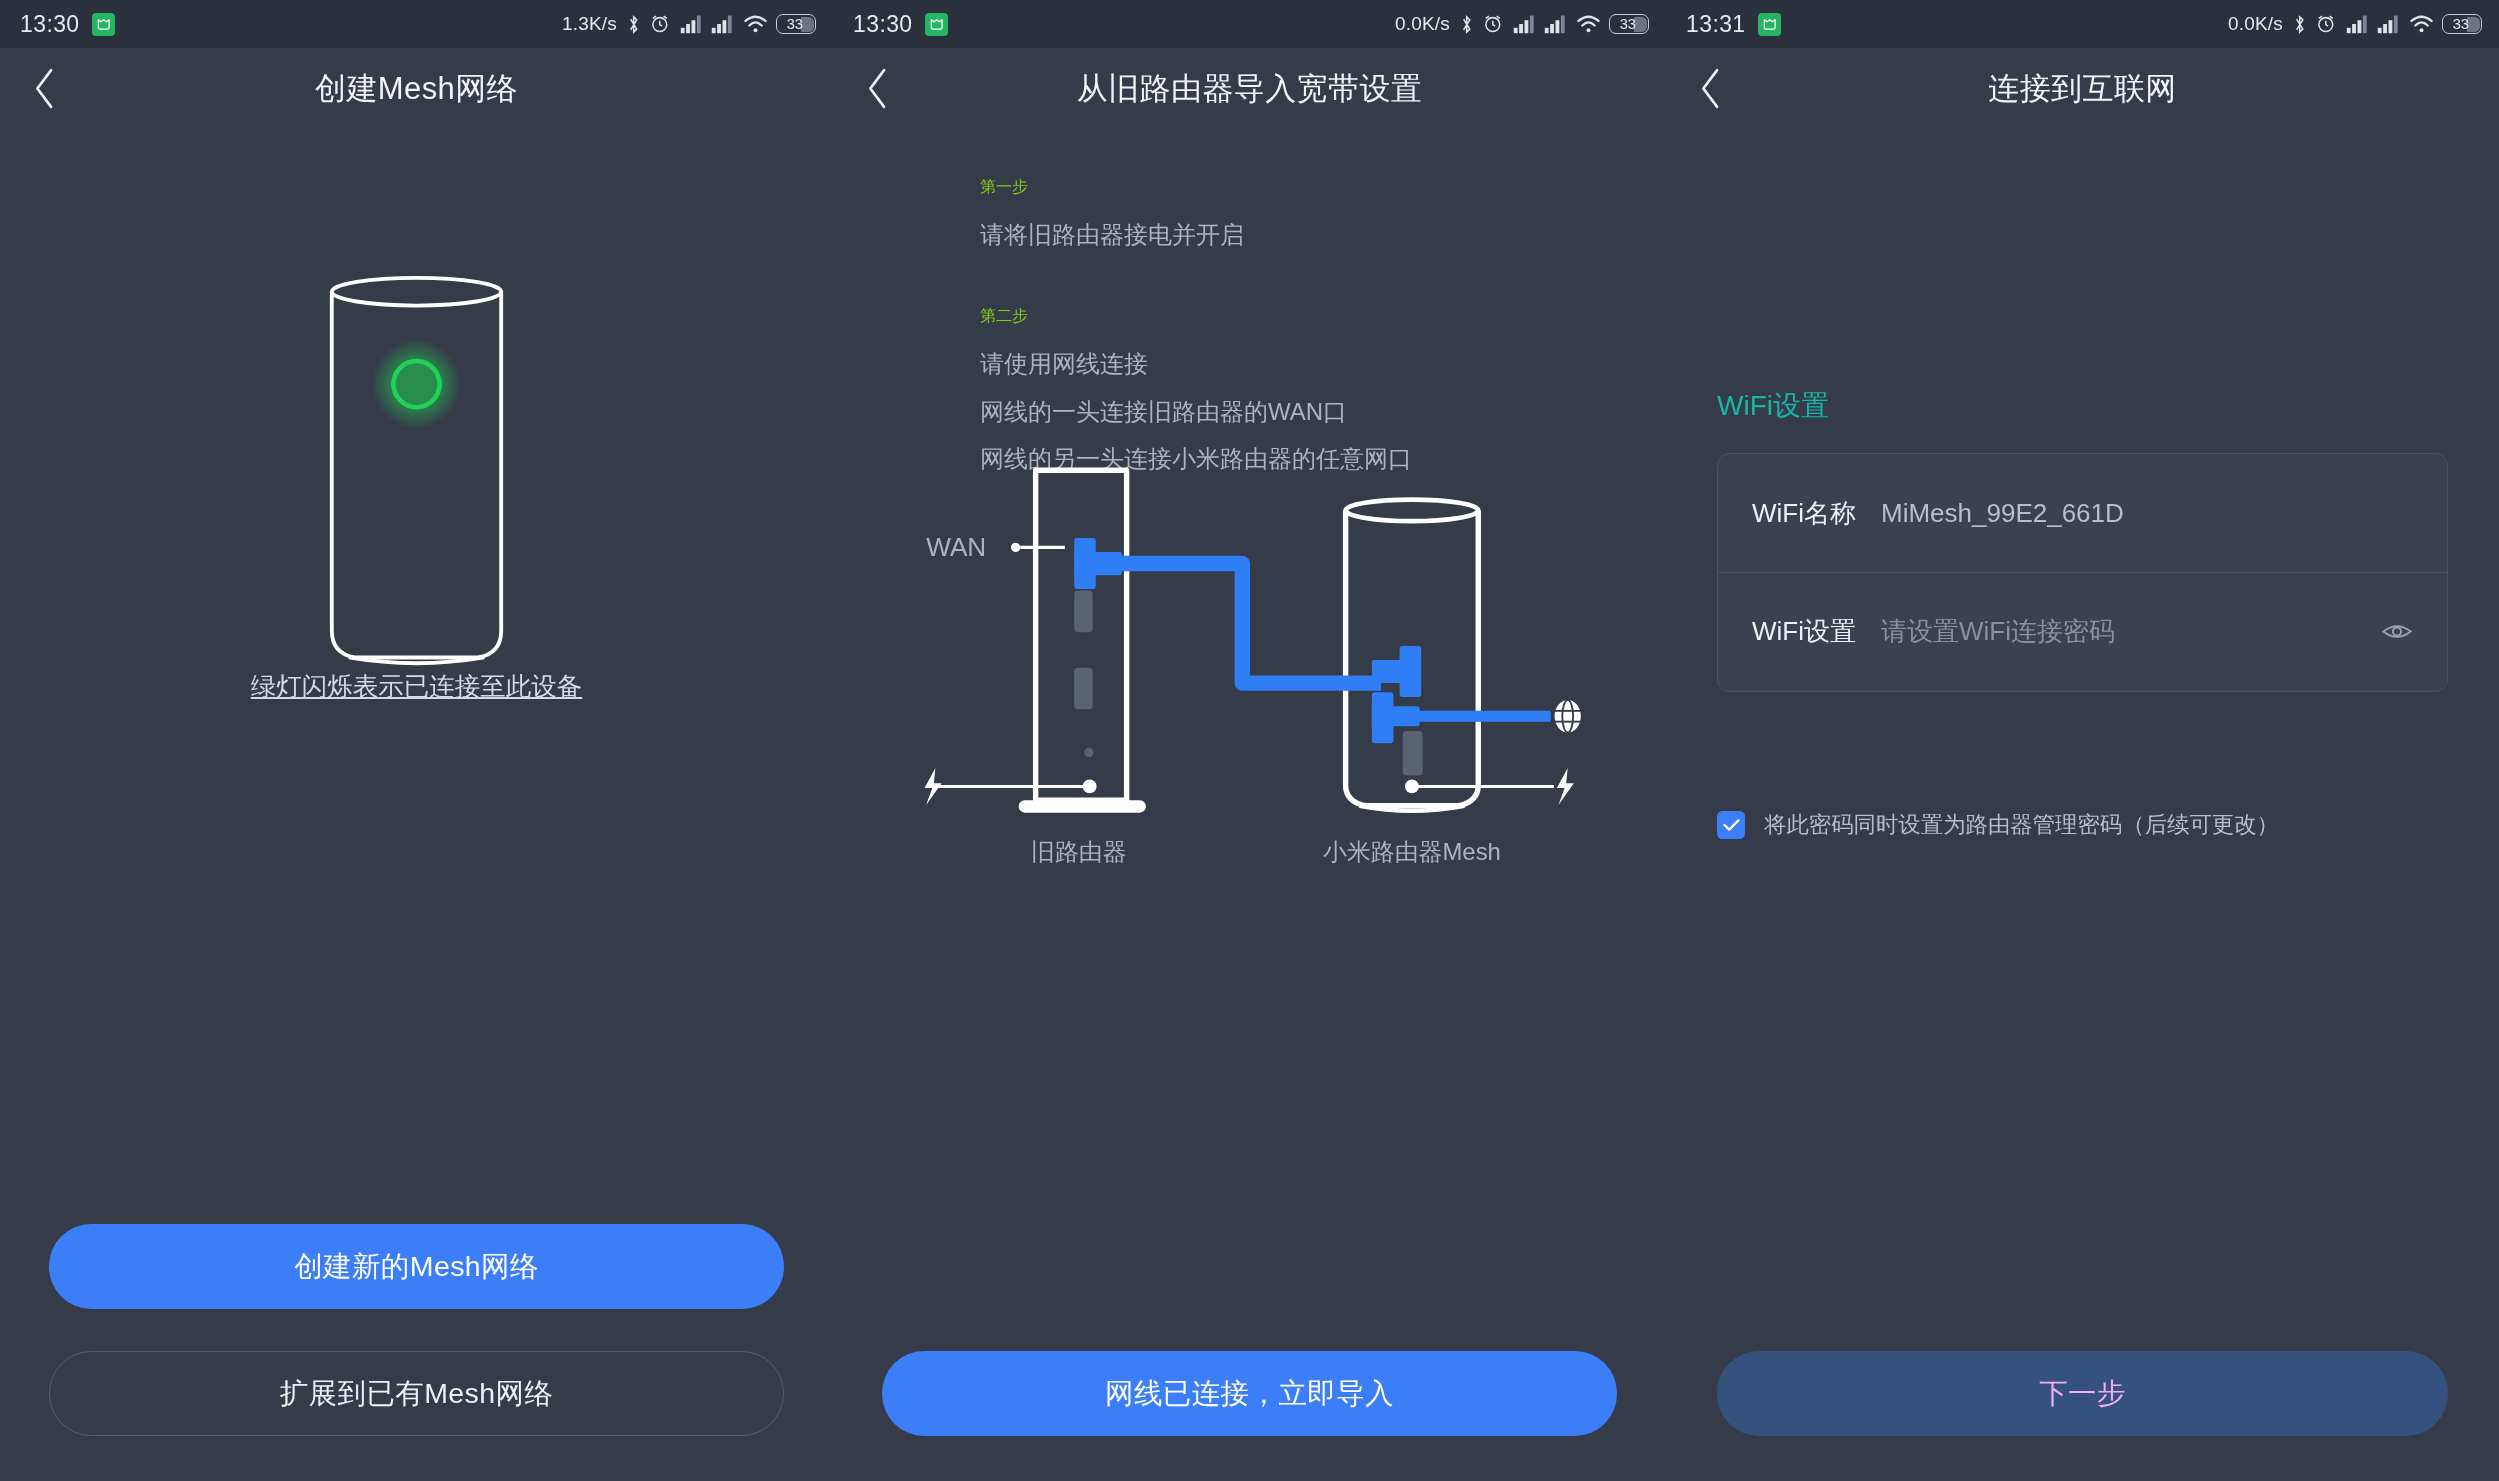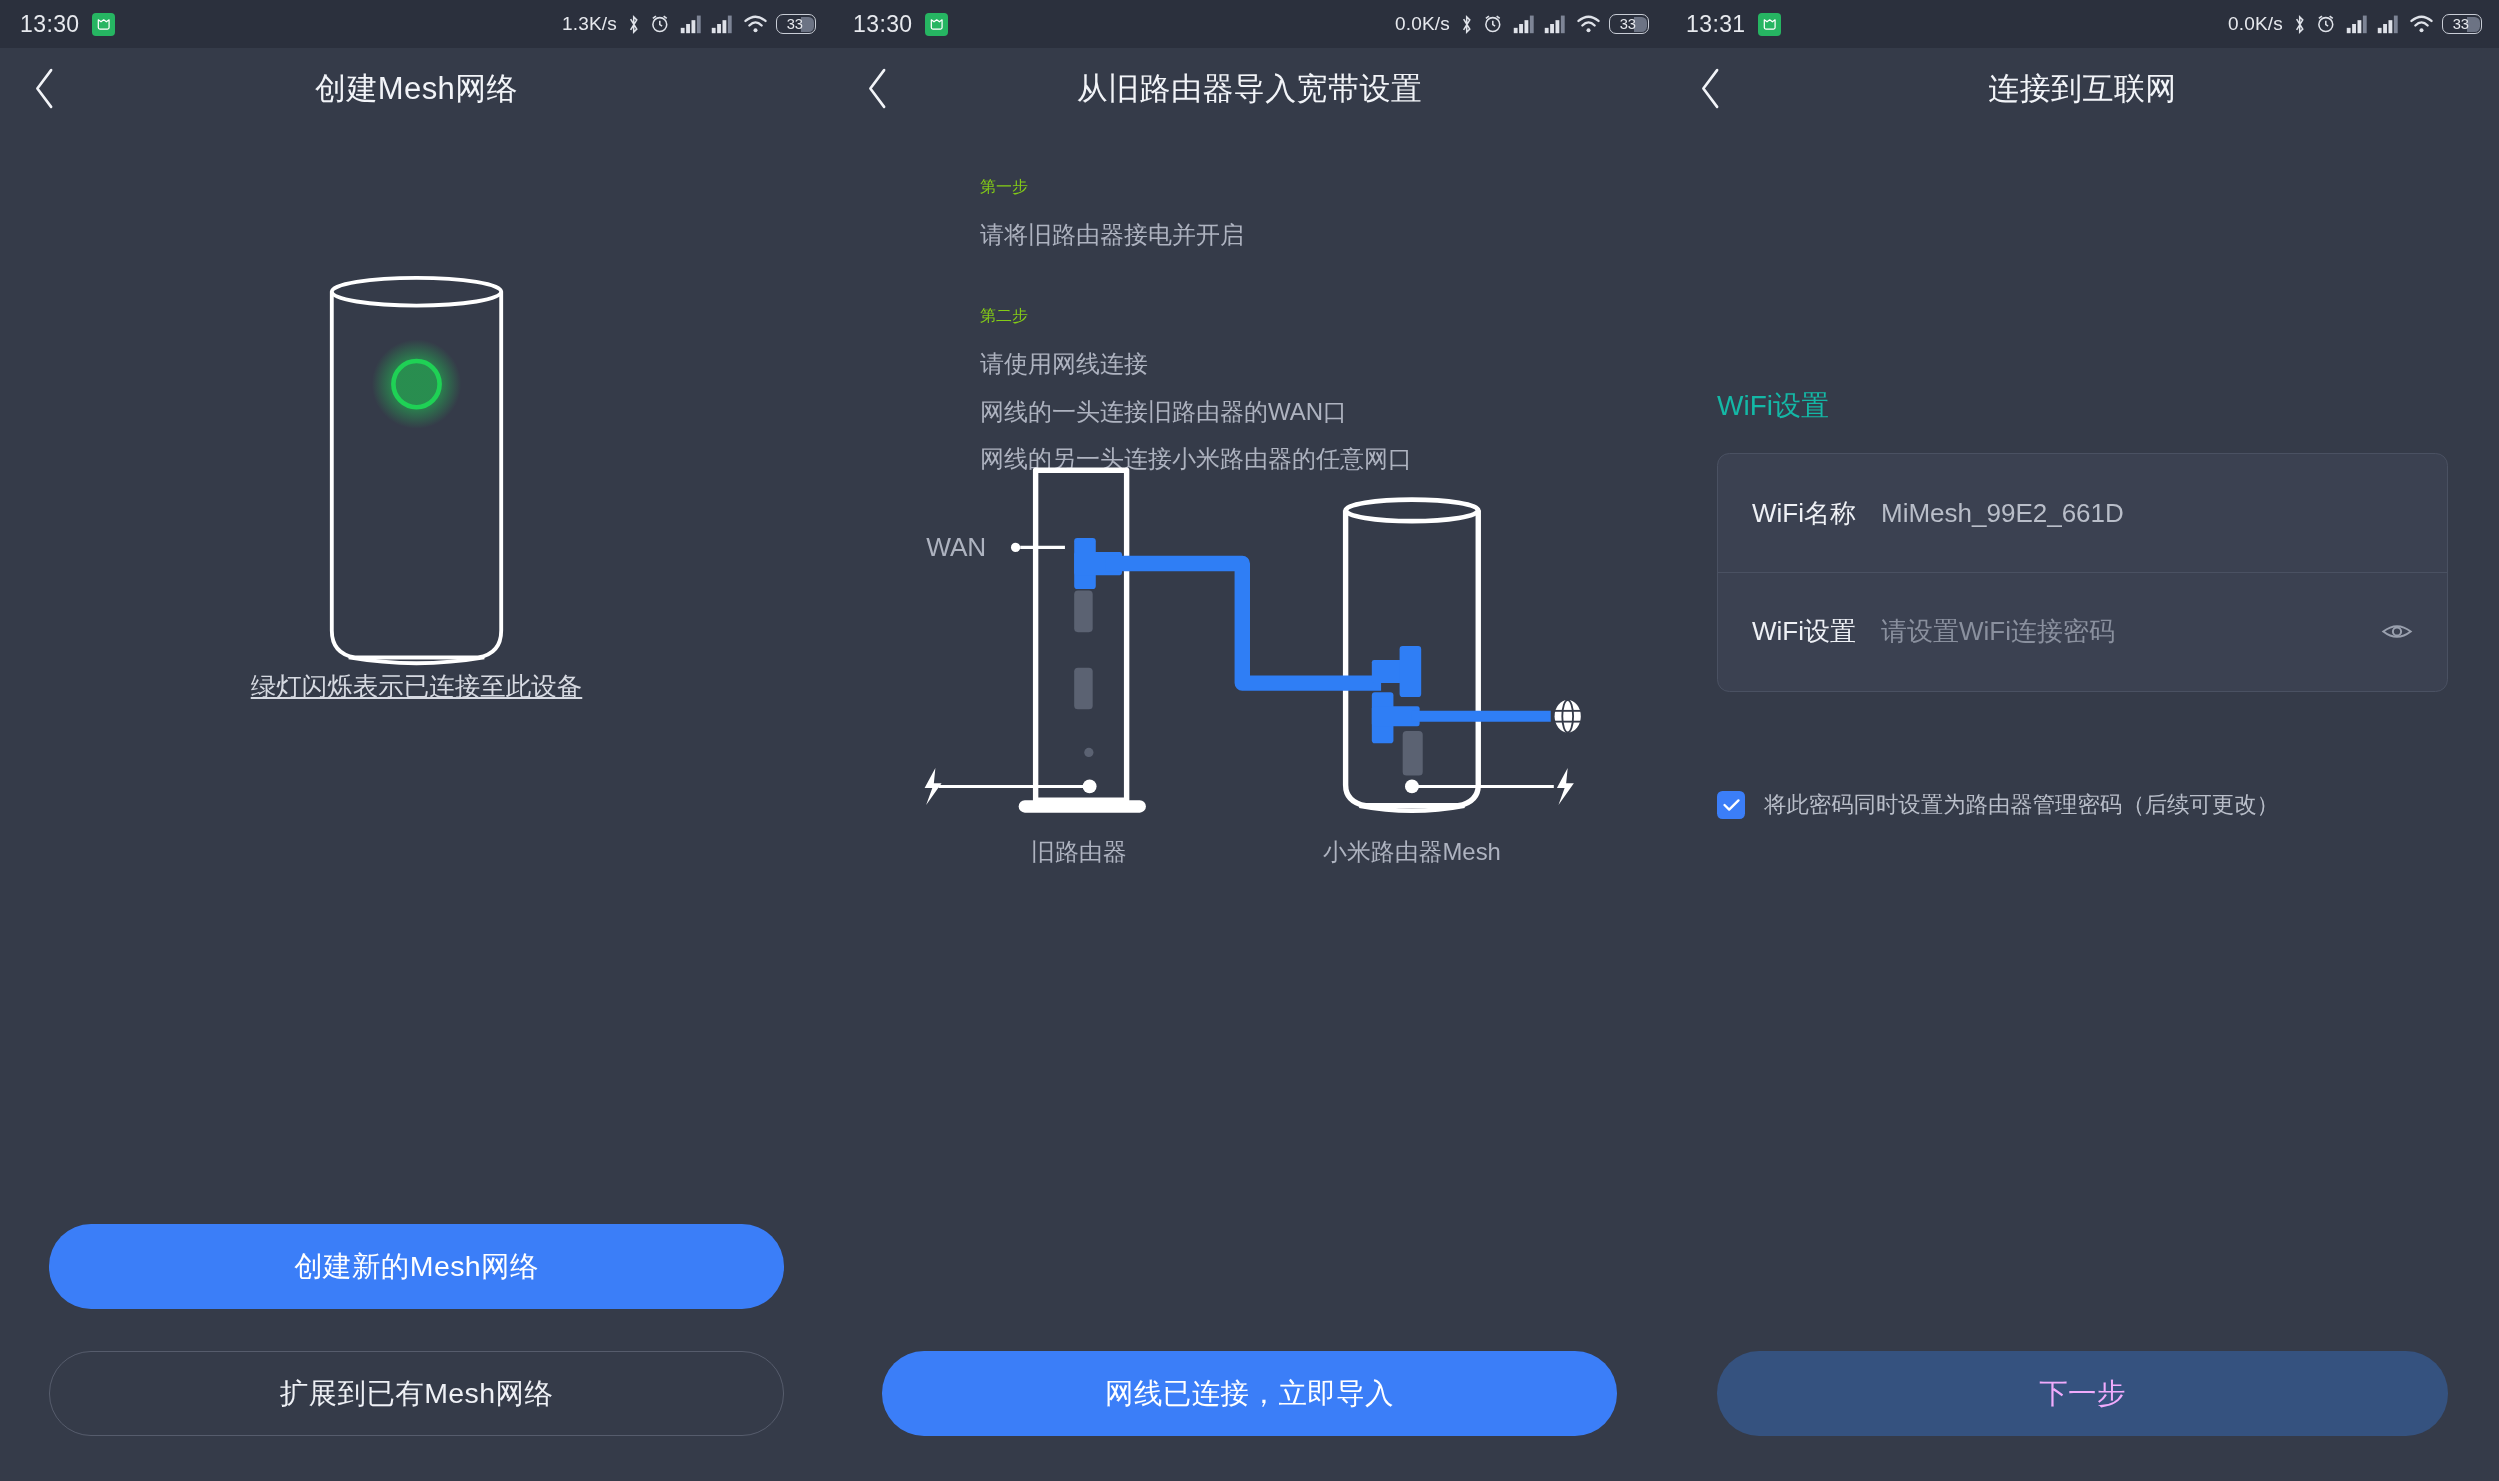--- a/index.html
+++ b/index.html
@@ -113,21 +113,21 @@
   .card-row {
     height: 118px; display: flex; align-items: center;
     padding: 0 34px;
   }
   .card-div { height: 0.8px; background: #4a5162; margin: 0 0px; }
   .fld-label { color: #eef0f5; font-size: 26px; flex: 0 0 auto; }
   .fld-value { color: #b9bec9; font-size: 26px; margin-left: 25px; flex: 1 1 auto; }
   .fld-ph { color: #8a909e; font-size: 26px; margin-left: 25px; flex: 1 1 auto; }
   .eye { flex: 0 0 auto; display: flex; align-items: center; }
   .chk-row {
-    position: absolute; top: 660px; left: 51px; right: 51px;
+    position: absolute; top: 680px; left: 51px; right: 51px;
     display: flex; align-items: center;
   }
   .chkbox {
     width: 28px; height: 28px; border-radius: 5.4px;
     background: #3b7ef8; display: flex; align-items: center; justify-content: center;
     flex: 0 0 auto;
   }
   .chk-label { color: #b9bec9; font-size: 22.4px; margin-left: 19px; }
   .s3-btnwrap { position: absolute; left: 51px; right: 51px; bottom: 45px; }
 </style>

